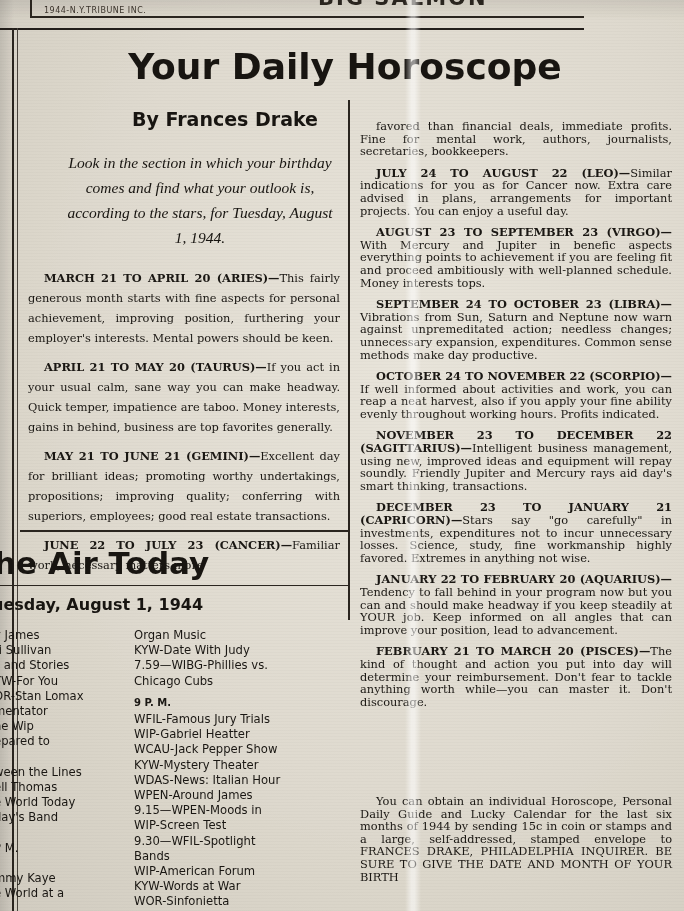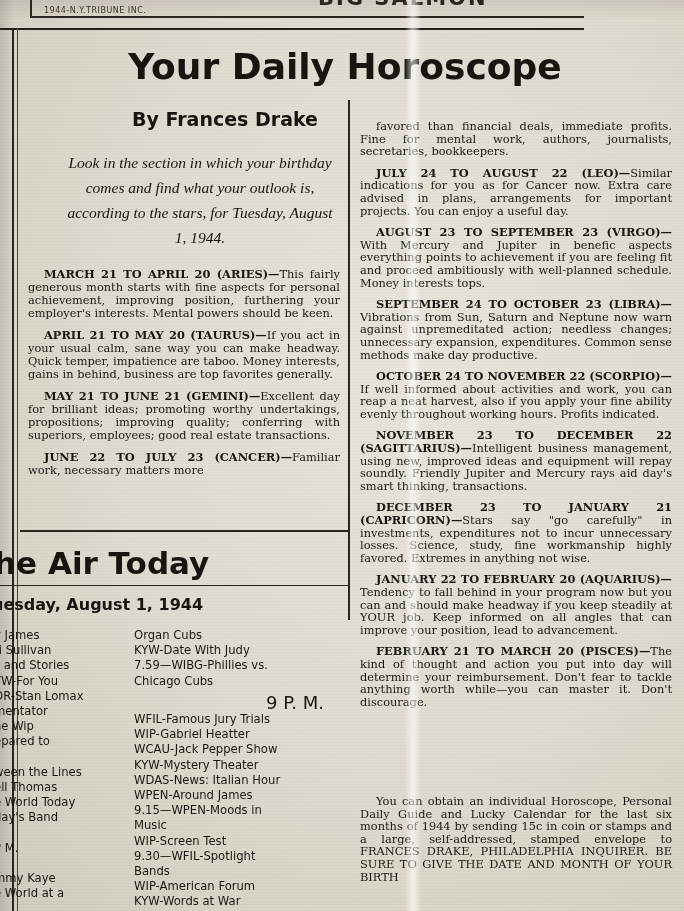--- a/index.html
+++ b/index.html
@@ -80,21 +80,21 @@
   }
 
   
   #colrule{position:absolute;left:348px;top:100px;width:2px;height:520px;background:#2a251f;}
   #hr-under-horo{position:absolute;left:20px;top:530px;width:330px;height:2px;background:#2a251f;}
 
   
   #lcol{
     position:absolute;left:28px;top:268px;width:312px;
     font-family:"DejaVu Serif", serif;
-    font-size:11.4px;line-height:13px;text-align:justify;color:#1a1713;
+    font-size:11.4px;line-height:20px;text-align:justify;color:#1a1713;
   }
   #rcol{
     position:absolute;left:360px;top:120px;width:312px;
     font-family:"DejaVu Serif", serif;
     font-size:11.4px;line-height:12.6px;text-align:justify;color:#1a1713;
   }
   .para{margin:0 0 9px 0;text-indent:16px;}
   .sign{font-weight:bold;}
 
   
@@ -113,21 +113,21 @@
   #radio-c1{
     position:absolute;left:-6px;top:628px;width:130px;
     font-family:"DejaVu Sans", sans-serif;
     font-size:11.6px;line-height:15.2px;color:#1a1713;
   }
   #radio-c2{
     position:absolute;left:134px;top:628px;width:190px;
     font-family:"DejaVu Sans", sans-serif;
     font-size:11.6px;line-height:15.2px;color:#1a1713;
   }
-  .rtime{text-align:right;font-weight:normal;font-size:18px;margin:6px 0 2px 0;}
+  .rtime{text-align:left;font-weight:bold;font-size:10px;margin:6px 0 2px 0;}
   .rline{white-space:nowrap;overflow:hidden;}
 
   
   #closing{
     position:absolute;left:360px;top:795px;width:312px;
     font-family:"DejaVu Serif", serif;
     font-size:11.4px;line-height:12.6px;text-align:justify;color:#1a1713;
   }
 </style>
 </head>
@@ -191,33 +191,32 @@
     <div class="rline">e World Today</div>
     <div class="rline">day's Band</div>
     <div class="rline">&nbsp;</div>
     <div class="rline">P  M.</div>
     <div class="rline">&nbsp;</div>
     <div class="rline">mmy Kaye</div>
     <div class="rline">e World at a</div>
     <div class="rline">&nbsp;</div>
   </div>
 <div id="radio-c2">
-    <div class="rline">Organ Cubs</div>
+    <div class="rline">Organ Music</div>
     <div class="rline">KYW-Date With Judy</div>
     <div class="rline">7.59—WIBG-Phillies vs.</div>
     <div class="rline">  Chicago Cubs</div>
     <div class="rtime">9 P. M.</div>
     <div class="rline">WFIL-Famous Jury Trials</div>
     <div class="rline">WIP-Gabriel Heatter</div>
     <div class="rline">WCAU-Jack Pepper Show</div>
     <div class="rline">KYW-Mystery Theater</div>
     <div class="rline">WDAS-News: Italian Hour</div>
     <div class="rline">WPEN-Around James</div>
     <div class="rline">9.15—WPEN-Moods in</div>
-    <div class="rline">  Music</div>
     <div class="rline">WIP-Screen Test</div>
     <div class="rline">9.30—WFIL-Spotlight</div>
     <div class="rline">  Bands</div>
     <div class="rline">WIP-American Forum</div>
     <div class="rline">KYW-Words at War</div>
     <div class="rline">WOR-Sinfonietta</div>
   </div>
 
 <div id="grain"></div>
 <div id="seam"></div>

